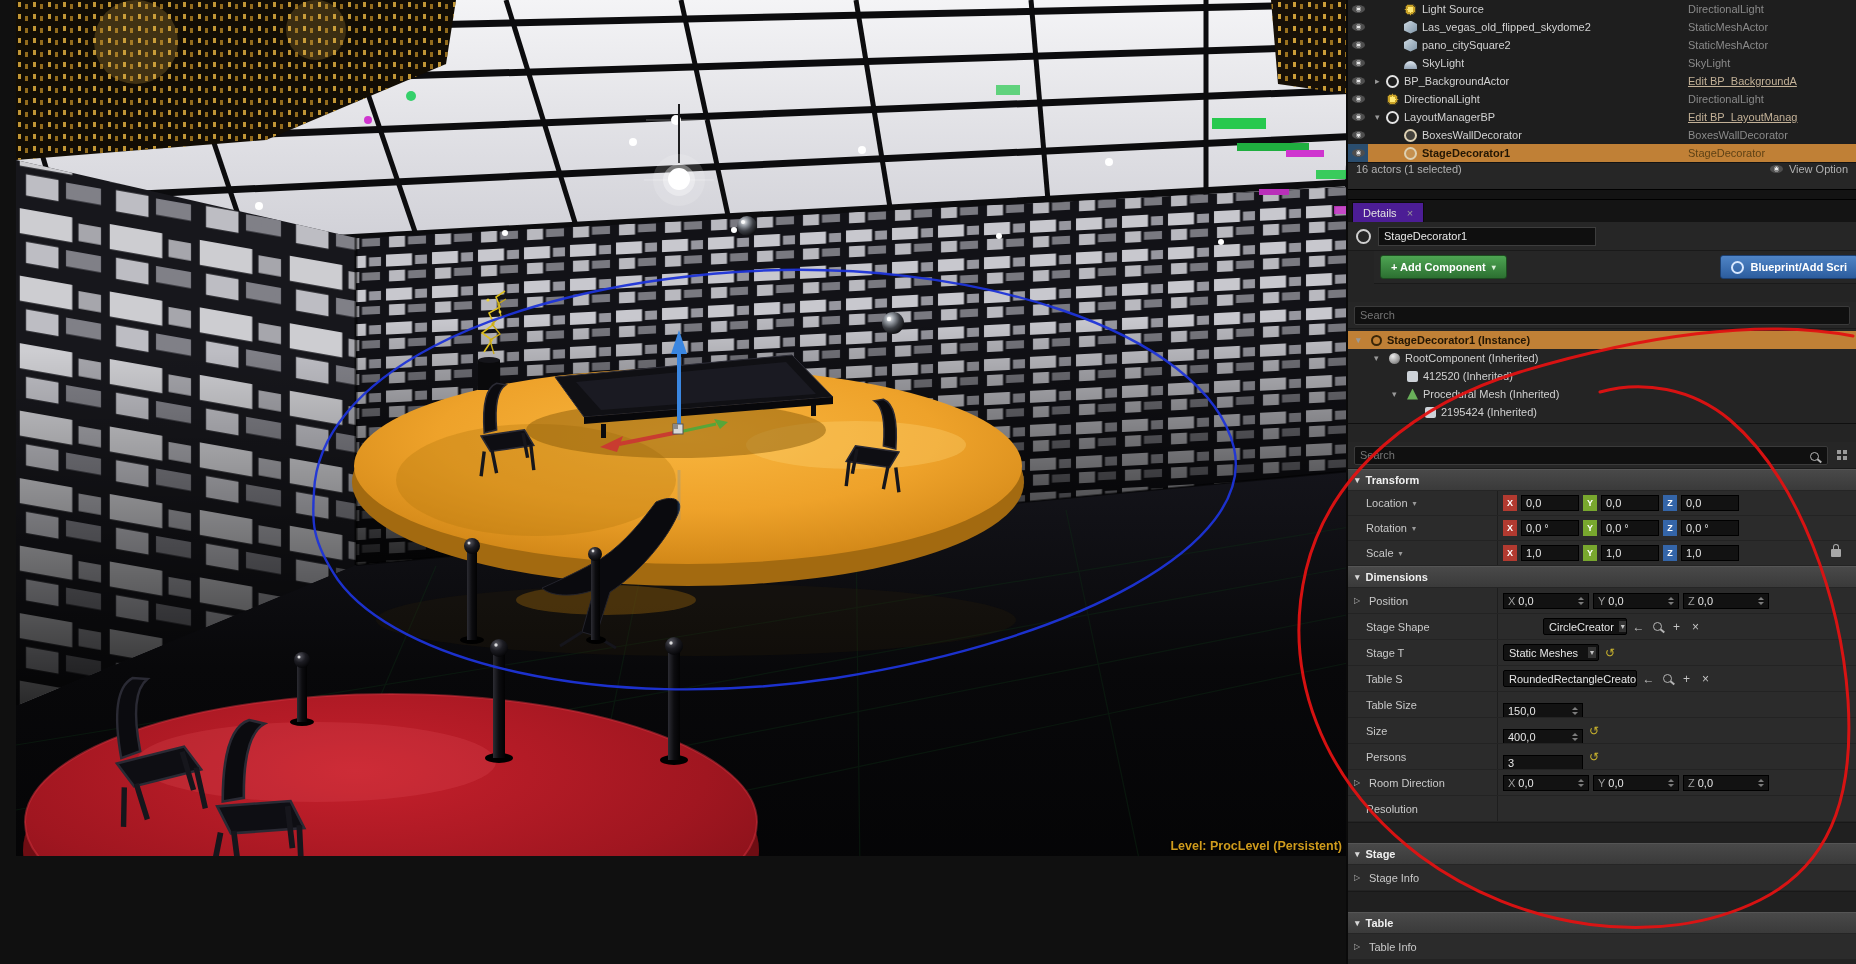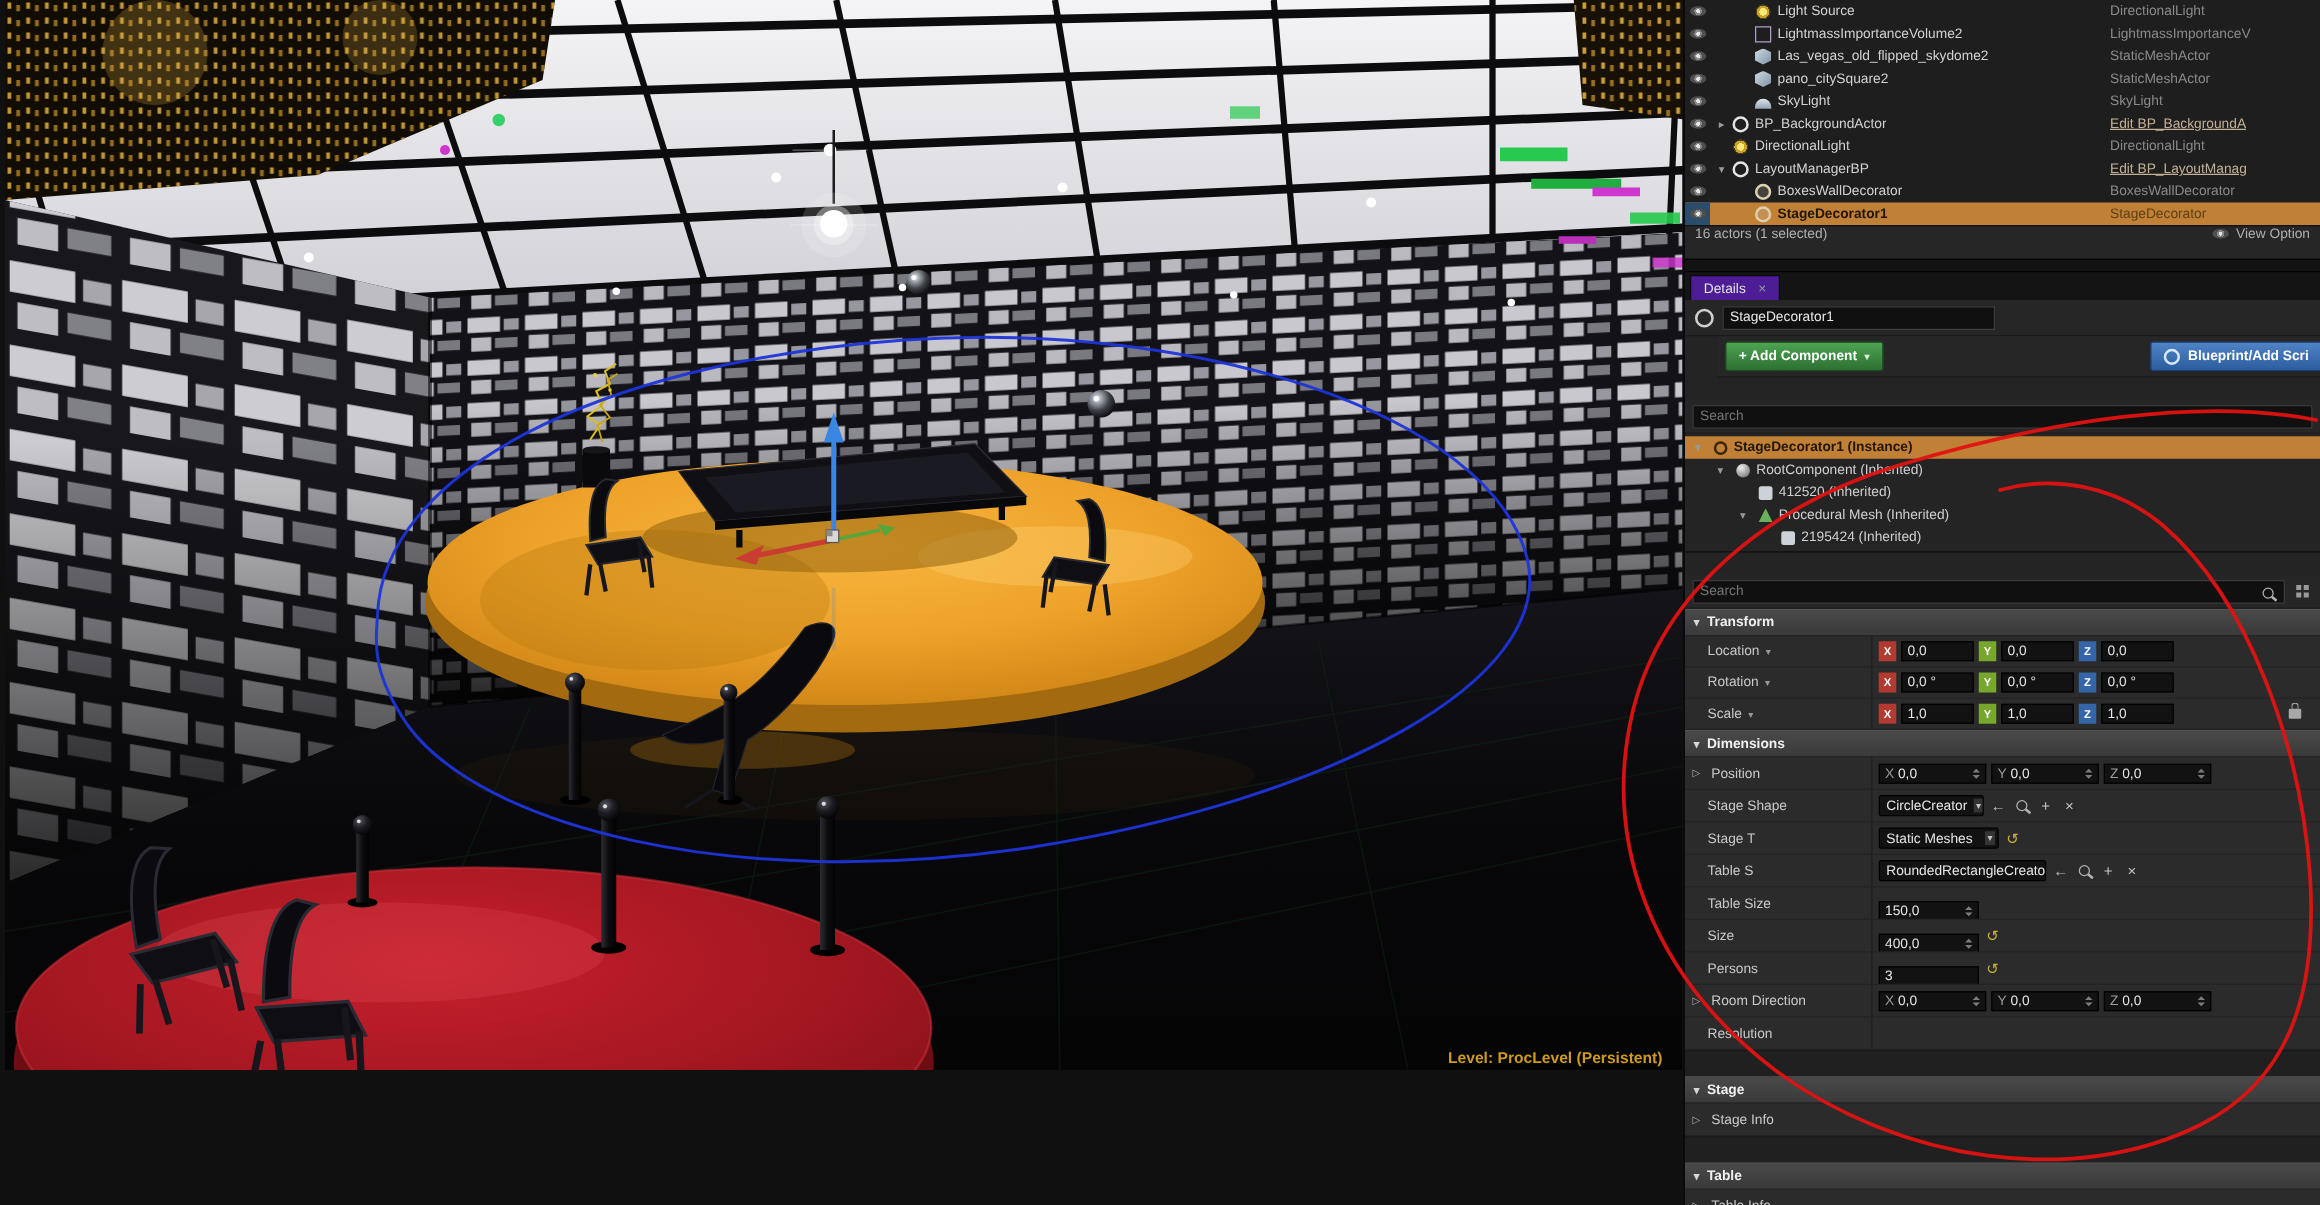--- a/index.html
+++ b/index.html
@@ -1,20 +1,20 @@
 <!DOCTYPE html>
 <html><head>
 <meta charset="utf-8">
 <style>
   html,body{margin:0;padding:0;background:#101010;width:1856px;height:964px;overflow:hidden;
     font-family:"Liberation Sans",sans-serif;}
   #stage{position:relative;width:1856px;height:964px;}
 
   
-  #viewport{position:absolute;left:4px;top:0;width:1346px;height:856px;background:#000;overflow:hidden;}
+  #viewport{position:absolute;left:16px;top:0;width:1346px;height:856px;background:#000;overflow:hidden;}
   #viewport svg{display:block;}
   #level-label{position:absolute;right:20px;bottom:3px;color:#cf9b1d;font-size:12.5px;font-weight:bold;
     text-shadow:0 1px 2px #000;}
 
   
   #rightcol{position:absolute;left:1346px;top:0;width:510px;height:964px;background:#242424;
     border-left:2px solid #0a0a0a;box-sizing:border-box;display:flex;flex-direction:column;
     font-size:11px;color:#cfcfcf;}
 
   
@@ -105,21 +105,21 @@
   .nfield{height:16px;background:#121212;border:1px solid #000;display:flex;align-items:center;
     padding:0 4px;color:#e6e6e6;gap:3px;box-sizing:border-box;flex:none;}
   .nfield .num{overflow:hidden;white-space:nowrap;}
   .nfield .lbl{color:#9c9c9c;}
   .w58{width:58px;} .w80{width:80px;margin-top:12px;} .w86{width:86px;}
   .spin{display:flex;flex-direction:column;gap:2px;margin-left:auto;flex:none;}
   .spin i{display:block;width:0;height:0;border-left:3px solid transparent;border-right:3px solid transparent;}
   .spin .u{border-bottom:3px solid #7c7c7c;} .spin .d{border-top:3px solid #7c7c7c;}
   .drop{height:17px;background:#121212;border:1px solid #000;border-radius:2px;display:flex;align-items:center;
     padding:0 2px 0 5px;color:#e6e6e6;gap:5px;box-sizing:border-box;flex:none;overflow:hidden;white-space:nowrap;}
-  .w84{width:84px;} .w96{width:96px;} .w134{width:134px;}
+  .w84{width:84px;margin-left:40px;} .w96{width:96px;} .w134{width:134px;}
   .drop .dtri{margin-left:auto;font-size:8px;color:#c4c4c4;background:#343434;padding:1px 2px;flex:none;}
   .iconbtn{color:#c4c4c4;font-size:12px;width:15px;text-align:center;flex:none;}
   .reset{color:#c8b22e;font-size:12px;width:14px;text-align:center;flex:none;}
   .lockicon{margin-left:auto;margin-right:10px;width:10px;height:8px;background:#a8a8a8;border-radius:1px;position:relative;flex:none;}
   .lockicon::before{content:"";position:absolute;top:-5px;left:2px;width:4px;height:4px;border:1.6px solid #a8a8a8;
     border-bottom:none;border-radius:3px 3px 0 0;}
   .gap20{height:20px;flex:none;background:#202020;border-top:1px solid #181818;}
   .filler{flex:1;background:#222;}
 
   
@@ -407,31 +407,20 @@
             <span class="otext">Light Source</span>
           </span>
         <span class="otype">DirectionalLight</span>
       </div>
       <div class="orow">
         <span class="eyecell">
             <span class="eye"></span>
           </span>
         <span class="olabel ind2">
             <span class="exp"></span>
-            <span class="oicon volume"></span>
-            <span class="otext">LightmassImportanceVolume2</span>
-          </span>
-        <span class="otype">LightmassImportanceV</span>
-      </div>
-      <div class="orow">
-        <span class="eyecell">
-            <span class="eye"></span>
-          </span>
-        <span class="olabel ind2">
-            <span class="exp"></span>
             <span class="oicon mesh"></span>
             <span class="otext">Las_vegas_old_flipped_skydome2</span>
           </span>
         <span class="otype" ind2="">StaticMeshActor</span>
       </div>
       <div class="orow">
         <span class="eyecell">
             <span class="eye"></span>
           </span>
         <span class="olabel ind2">

